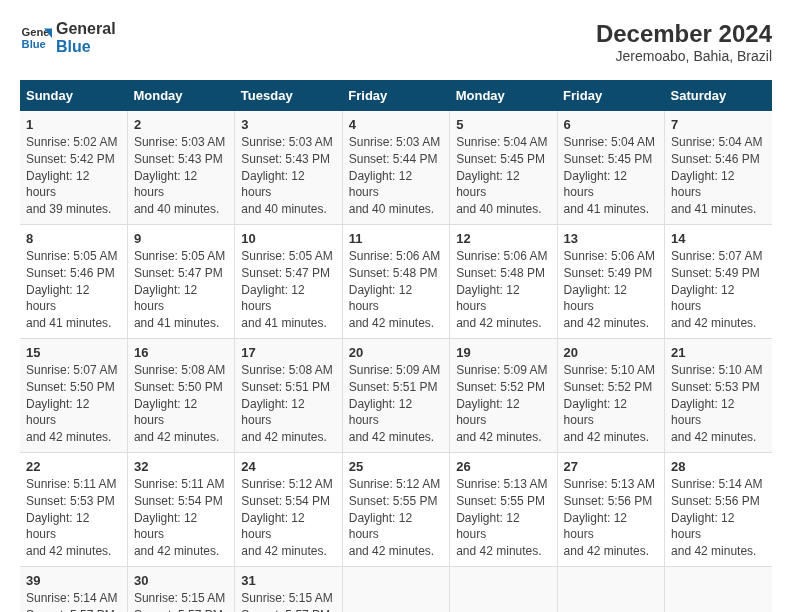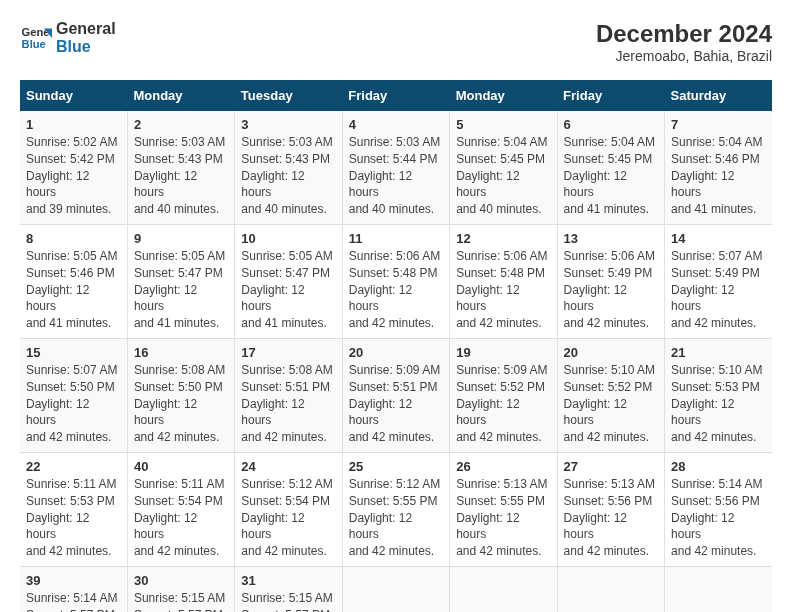--- a/index.html
+++ b/index.html
@@ -316,21 +316,21 @@
         <td>
         <span class="day-num">22</span>
         <div class="day-info">
           Sunrise: 5:11 AM<br>
           Sunset: 5:53 PM<br>
           Daylight: 12 hours<br>
           and 42 minutes.
         </div>
       </td>
         <td>
-        <span class="day-num">40</span>
+        <span class="day-num">32</span>
         <div class="day-info">
           Sunrise: 5:11 AM<br>
           Sunset: 5:54 PM<br>
           Daylight: 12 hours<br>
           and 42 minutes.
         </div>
       </td>
         <td>
         <span class="day-num">24</span>
         <div class="day-info">

